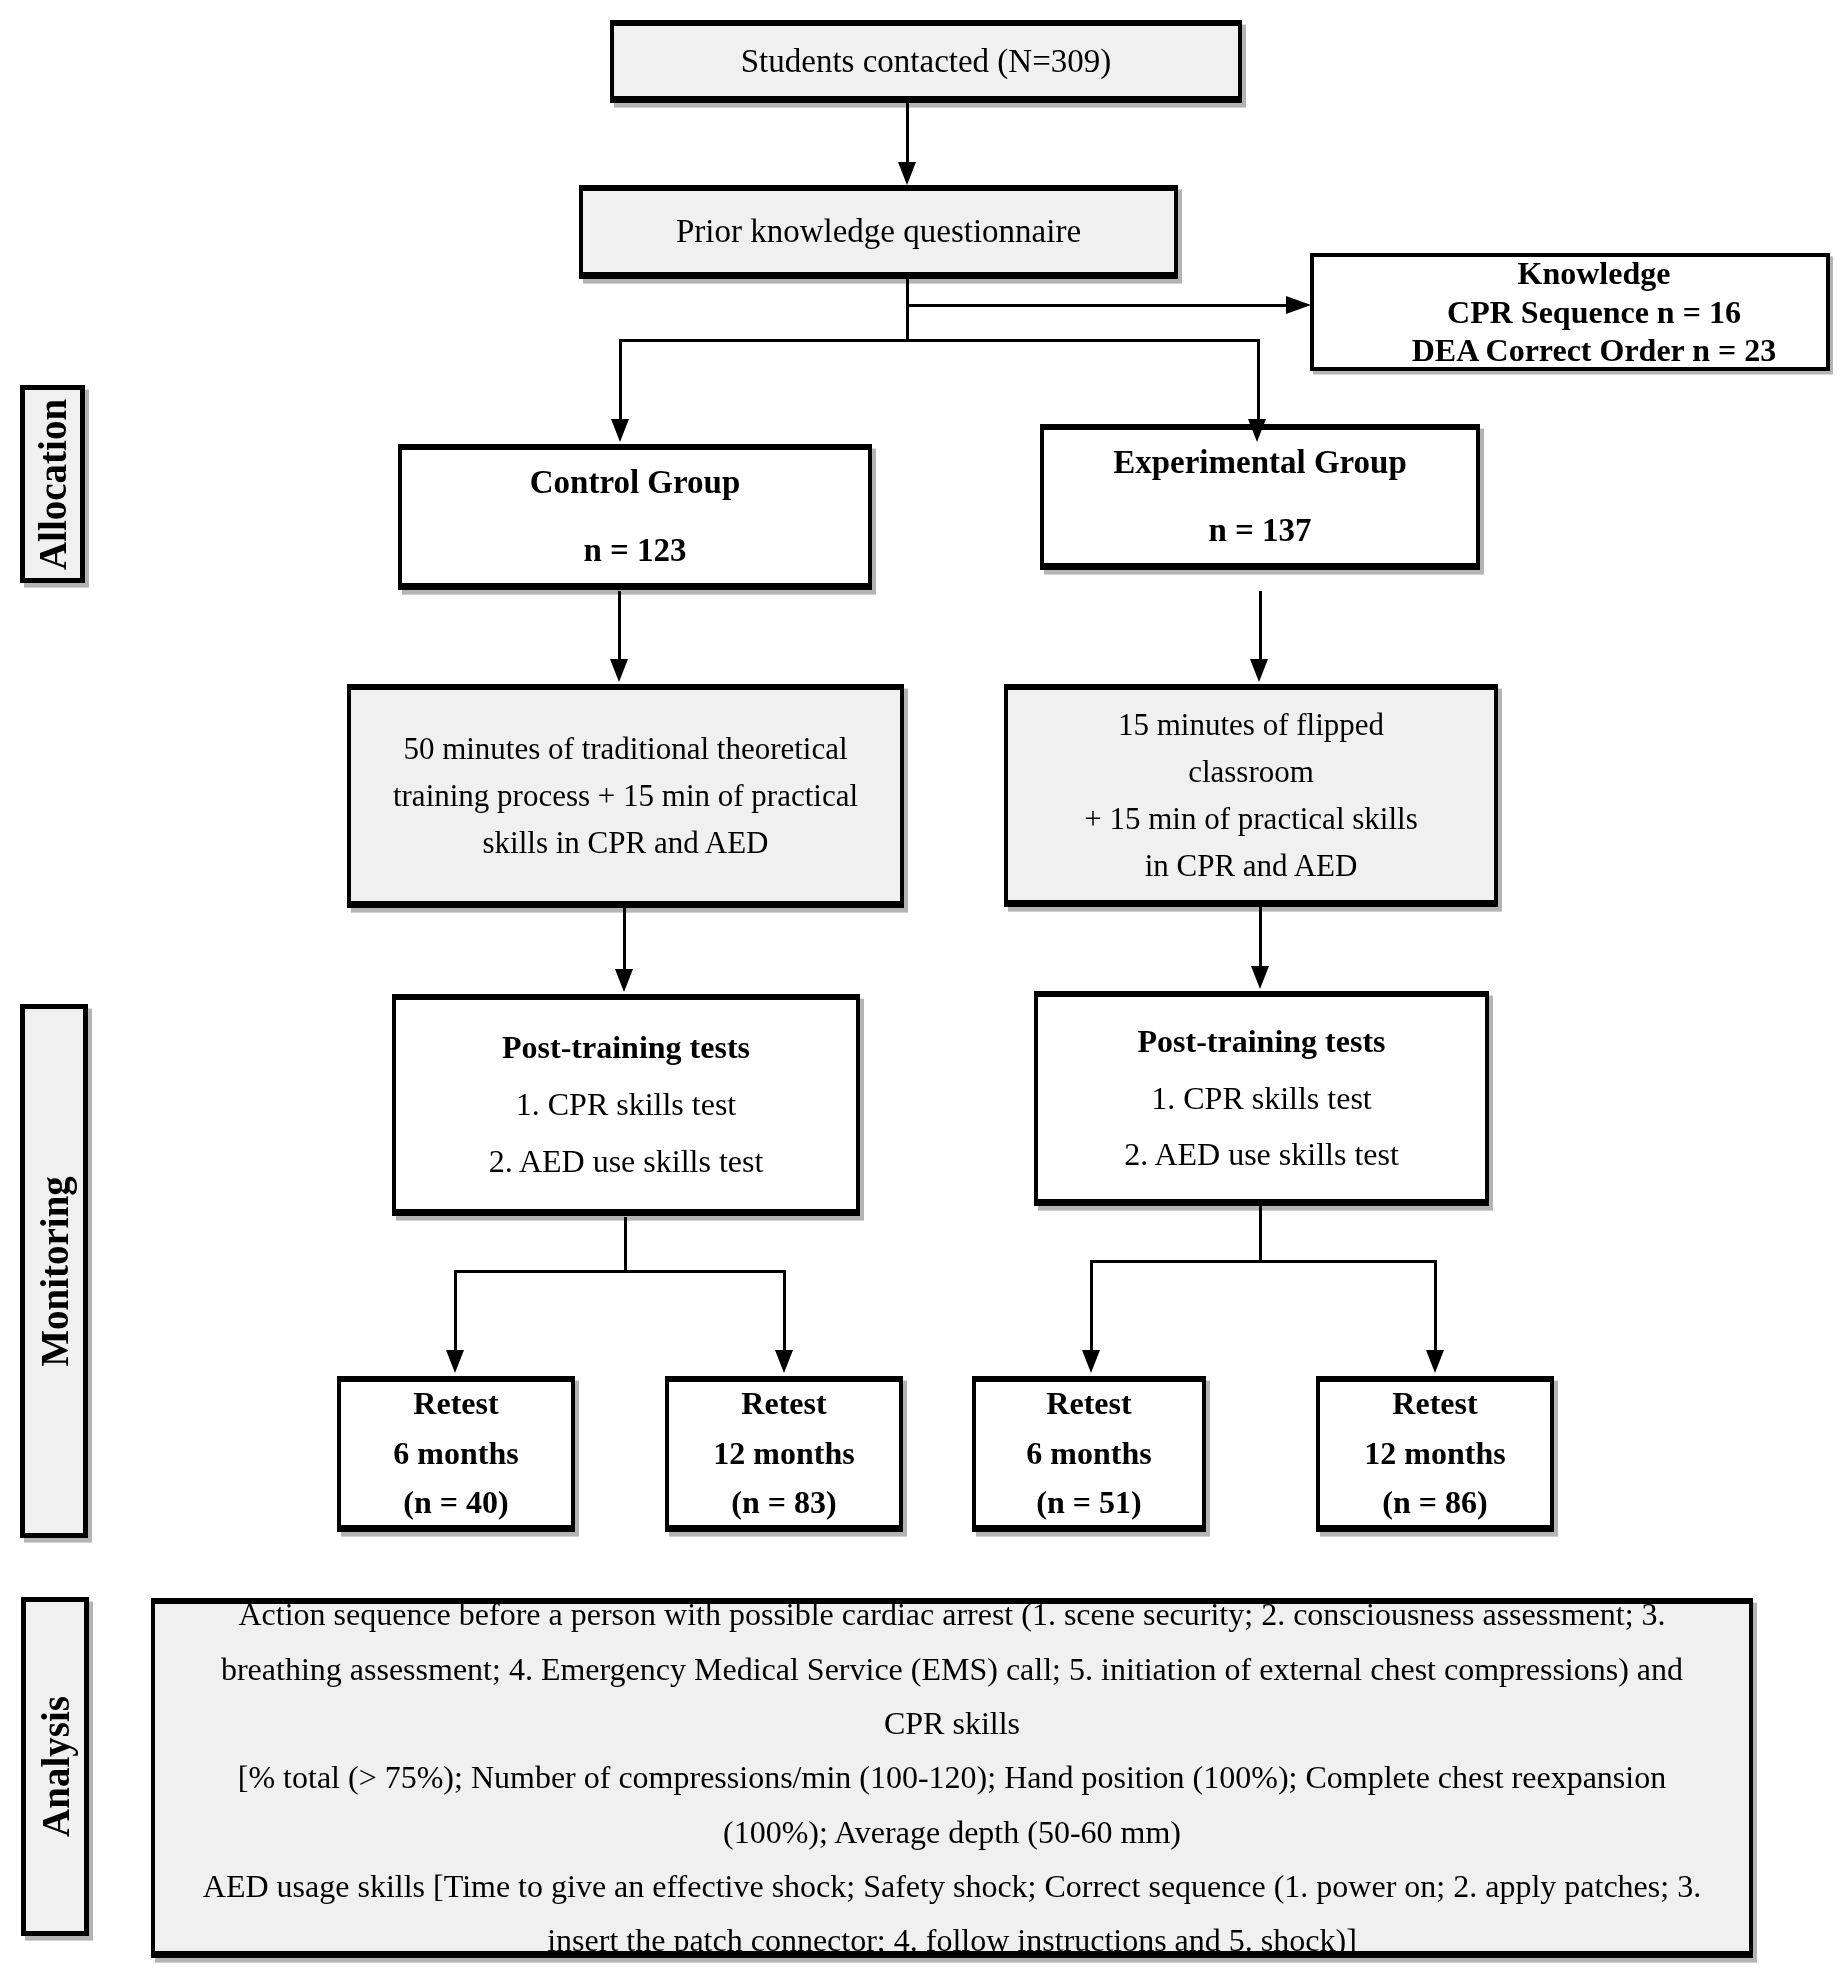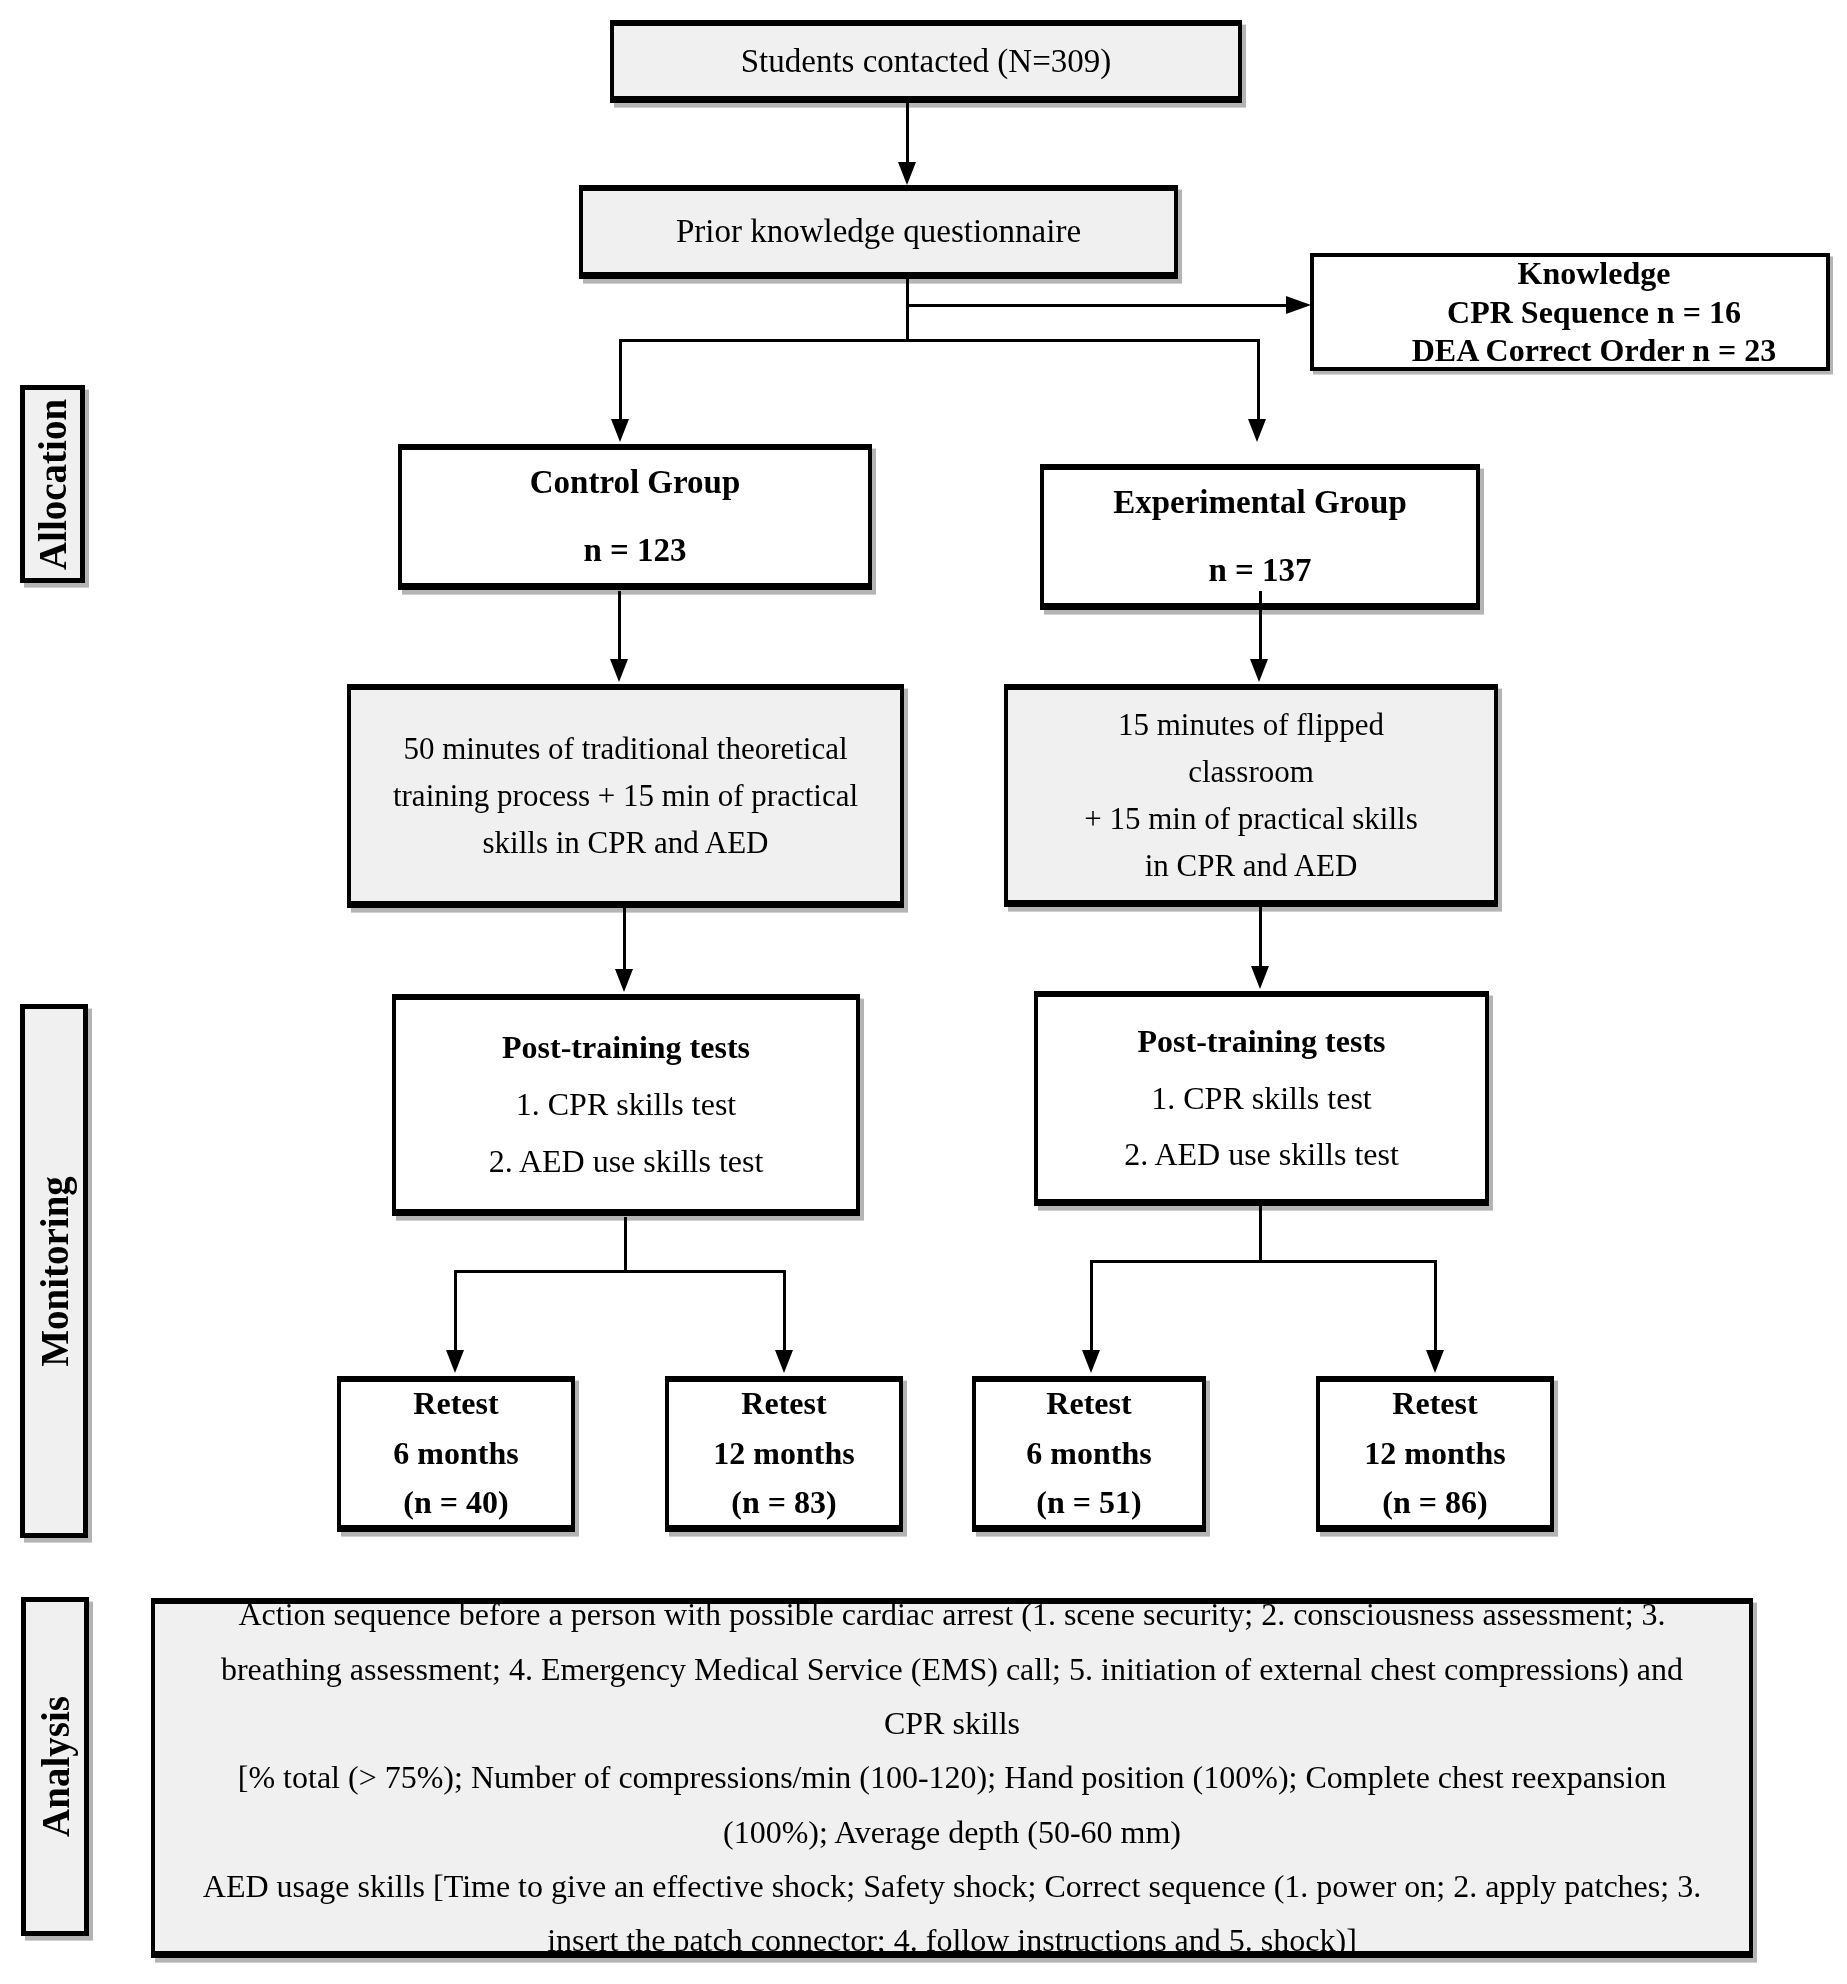--- a/index.html
+++ b/index.html
@@ -52,21 +52,21 @@
   <div class="box bold" style="left:1310px;top:253px;width:520px;height:118px;font-size:32px;line-height:1.2;border-width:4px;box-shadow:3px 3.5px 0 #b4b4b4;padding-left:48px;">
     <div>Knowledge</div>
     <div>CPR Sequence  n = 16</div>
     <div>DEA Correct Order  n = 23</div>
   </div>
 
   <div class="box bold" style="left:398px;top:444px;width:474px;height:146px;font-size:33px;line-height:2.05;">
     <div>Control Group</div>
     <div>n = 123</div>
   </div>
-  <div class="box bold" style="left:1040px;top:464px;width:440px;height:146px;font-size:33px;line-height:2.05;">
+  <div class="box bold" style="left:1040px;top:424px;width:440px;height:146px;font-size:33px;line-height:2.05;">
     <div>Experimental Group</div>
     <div>n = 137</div>
   </div>
 
   <div class="box gray" style="left:347px;top:684px;width:557px;height:224px;font-size:31px;line-height:1.52;padding:0 28px;align-items:flex-end;">
     <div>50 minutes of traditional theoretical training process + 15 min of practical skills in CPR and AED</div>
   </div>
   <div class="box gray" style="left:1004px;top:684px;width:494px;height:223px;font-size:31px;line-height:1.52;padding:0 20px;">
     <div>15 minutes of flipped</div>
     <div>classroom</div>

